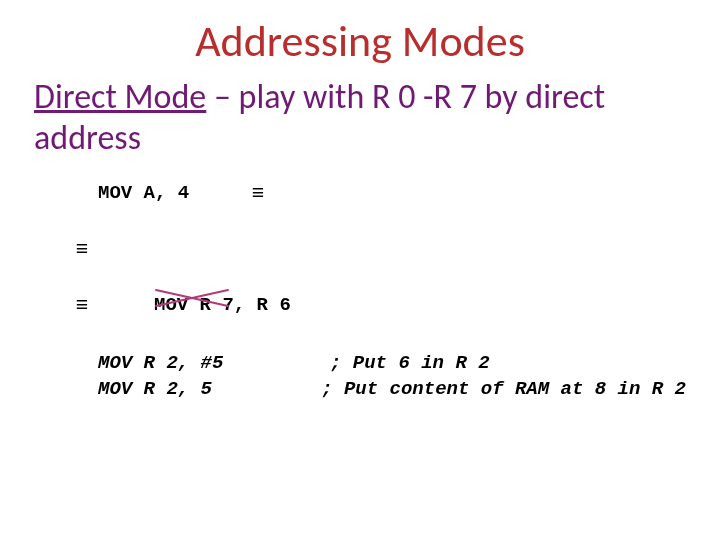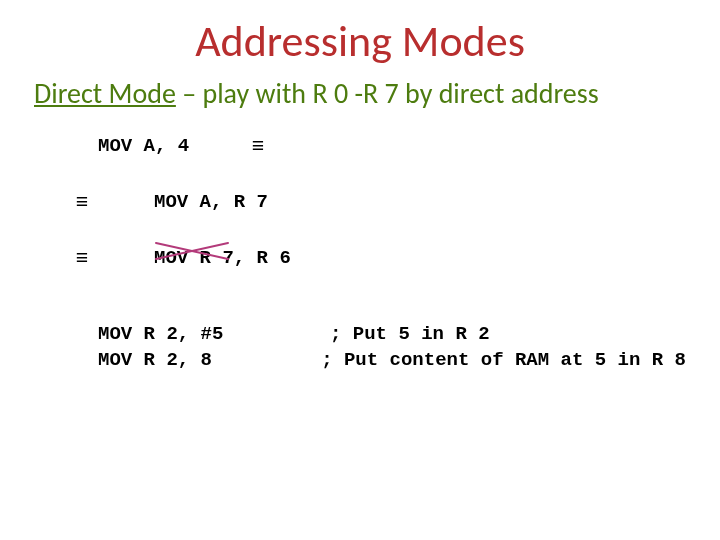--- a/index.html
+++ b/index.html
@@ -19,22 +19,22 @@
   }
   .title {
     text-align: center;
     font-size: 44px;
     font-weight: 400;
     color: #b82e2e;
     margin: 6px 0 8px 0;
     font-family: "Candara", "Corbel", Calibri, sans-serif;
   }
   .subhead {
-    font-size: 28px;
-    color: #4d7c0f;
+    font-size: 34px;
+    color: #701a75;
     margin: 8px 0 22px 0;
   }
   .subhead .u {
     text-decoration: underline;
   }
   .rows {
     display: flex;
     flex-direction: column;
     gap: 30px;
     margin-left: 20px;
@@ -64,22 +64,23 @@
   }
   .strike-x {
     position: absolute;
     top: -8px;
     left: 44px;
     width: 76px;
     height: 24px;
     pointer-events: none;
   }
   .block2 {
-    margin-top: 52px;
+    margin-top: 34px;
     margin-left: 20px;
+    font-style: italic;
   }
   .line {
     display: flex;
   }
   .line + .line { margin-top: 4px; }
   .left2 { width: 188px; }
 </style>
 </head>
 <body>
 
@@ -93,42 +94,39 @@
 
   <div class="rows">
 
     <div class="row">
       <span class="code lhs">MOV A, 4</span>
       <span class="eqv">≡</span>
     </div>
 
     <div class="row">
       <span class="eqv">≡</span>
-      <span class="rhs-wrap">
-        <span class="code">MOV A, R 7</span>
-      </span>
     </div>
 
     <div class="row">
       <span class="eqv">≡</span>
       <span class="rhs-wrap">
         <span class="code">MOV R 7, R 6</span>
         <svg class="strike-x" viewBox="0 0 76 24" preserveAspectRatio="none">
           <line x1="2" y1="4" x2="74" y2="20" stroke="#b33a7a" stroke-width="2" stroke-linecap="round"></line>
           <line x1="2" y1="20" x2="74" y2="4" stroke="#b33a7a" stroke-width="2" stroke-linecap="round"></line>
         </svg>
       </span>
     </div>
 
   </div>
 
   <div class="block2">
     <div class="line">
       <span class="code left2">MOV R 2, #5</span>
-      <span class="code">; Put 5 in R 2</span>
+      <span class="code">; Put 6 in R 2</span>
     </div>
     <div class="line">
-      <span class="code left2">MOV R 2, 8</span>
-      <span class="code">; Put content of RAM at 5 in R 8</span>
+      <span class="code left2">MOV R 2, 5</span>
+      <span class="code">; Put content of RAM at 8 in R 2</span>
     </div>
   </div>
 
 </div>
 
 </body></html>

